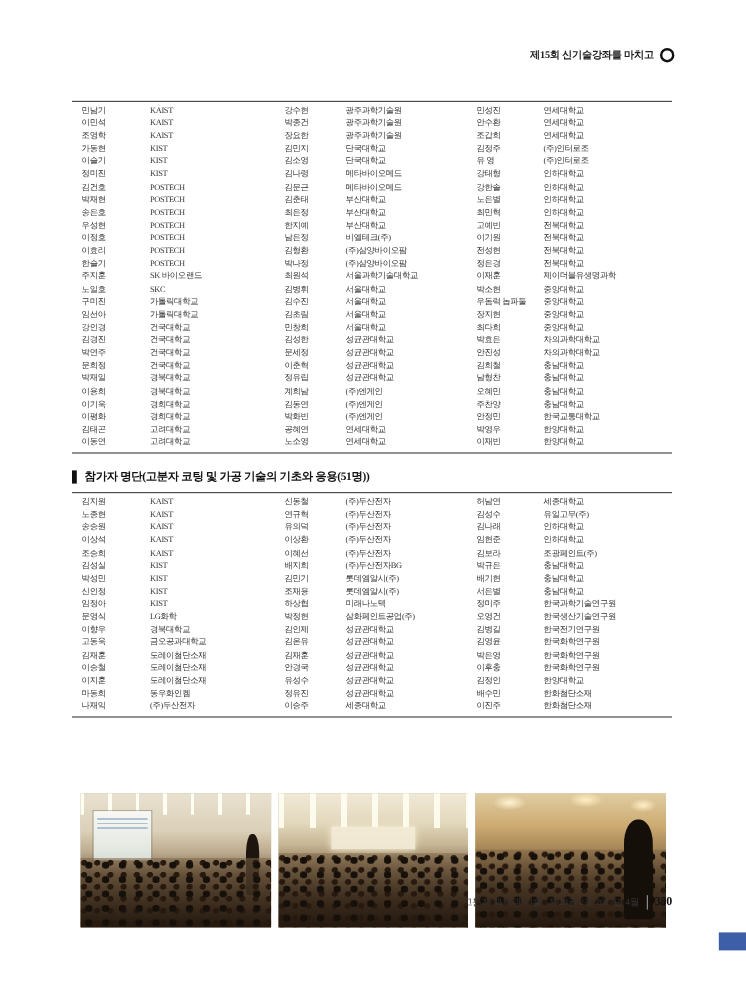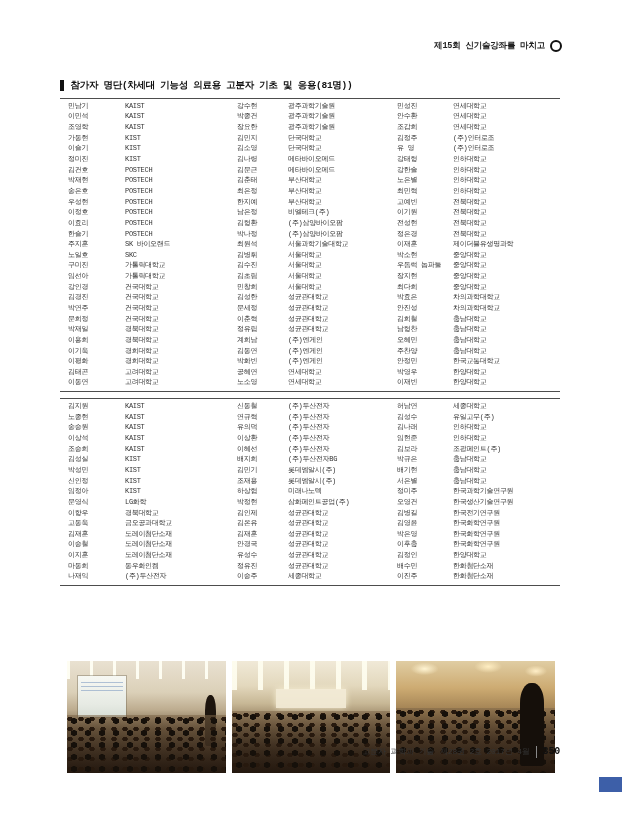--- a/index.html
+++ b/index.html
@@ -1,17 +1,17 @@
 <!DOCTYPE html>
 <html><head>
 <meta charset="utf-8">
 <style>
   html,body{margin:0;padding:0;background:#fff;}
   .page{position:relative;width:622px;height:830px;background:#ffffff;
-        font-family:Liberation Mono, monospace;color:#2b2b2b;overflow:hidden;}
+        font-family:Liberation Serif, serif;color:#2b2b2b;overflow:hidden;}
 
   
   .hdr{position:absolute;top:40px;right:60px;display:flex;align-items:center;gap:5px;
        font-size:8.5px;font-weight:bold;color:#222;letter-spacing:-0.2px;}
   .hdr-icon{width:8px;height:8px;border:2.4px solid #111;border-radius:50%;background:#fff;display:inline-block;}
 
   
   .content{position:absolute;left:60px;top:78px;width:500px;}
 
   .sec-title{display:flex;align-items:center;gap:7px;height:14px;margin:0;}
@@ -77,24 +77,20 @@
 
 <div class="page">
 
   <div class="hdr">
     <span>제15회 신기술강좌를 마치고</span>
     <span class="hdr-icon"></span>
   </div>
 
   <div class="content">
 
-    <div class="sec-title">
-      <span class="sec-marker"></span>
-      <span class="sec-text">참가자 명단(차세대 기능성 의료용 고분자 기초 및 응용(81명))</span>
-    </div>
     <div class="ptable">
         <div class="trow">
           <span class="cell">민남기</span>
           <span class="cell">KAIST</span>
           <span class="cell">강수현</span>
           <span class="cell">광주과학기술원</span>
           <span class="cell">민성진</span>
           <span class="cell">연세대학교</span>
         </div>
         <div class="trow">
@@ -300,20 +296,24 @@
         <div class="trow">
           <span class="cell">이동연</span>
           <span class="cell">고려대학교</span>
           <span class="cell">노소영</span>
           <span class="cell">연세대학교</span>
           <span class="cell">이재빈</span>
           <span class="cell">한양대학교</span>
         </div>
       </div>
 
+    <div class="sec-title sec2">
+      <span class="sec-marker"></span>
+      <span class="sec-text">참가자 명단(고분자 코팅 및 가공 기술의 기초와 응용(51명))</span>
+    </div>
     <div class="ptable t2">
         <div class="trow">
           <span class="cell">김지원</span>
           <span class="cell">KAIST</span>
           <span class="cell">신동철</span>
           <span class="cell">(주)두산전자</span>
           <span class="cell">허남연</span>
           <span class="cell">세종대학교</span>
         </div>
         <div class="trow">

